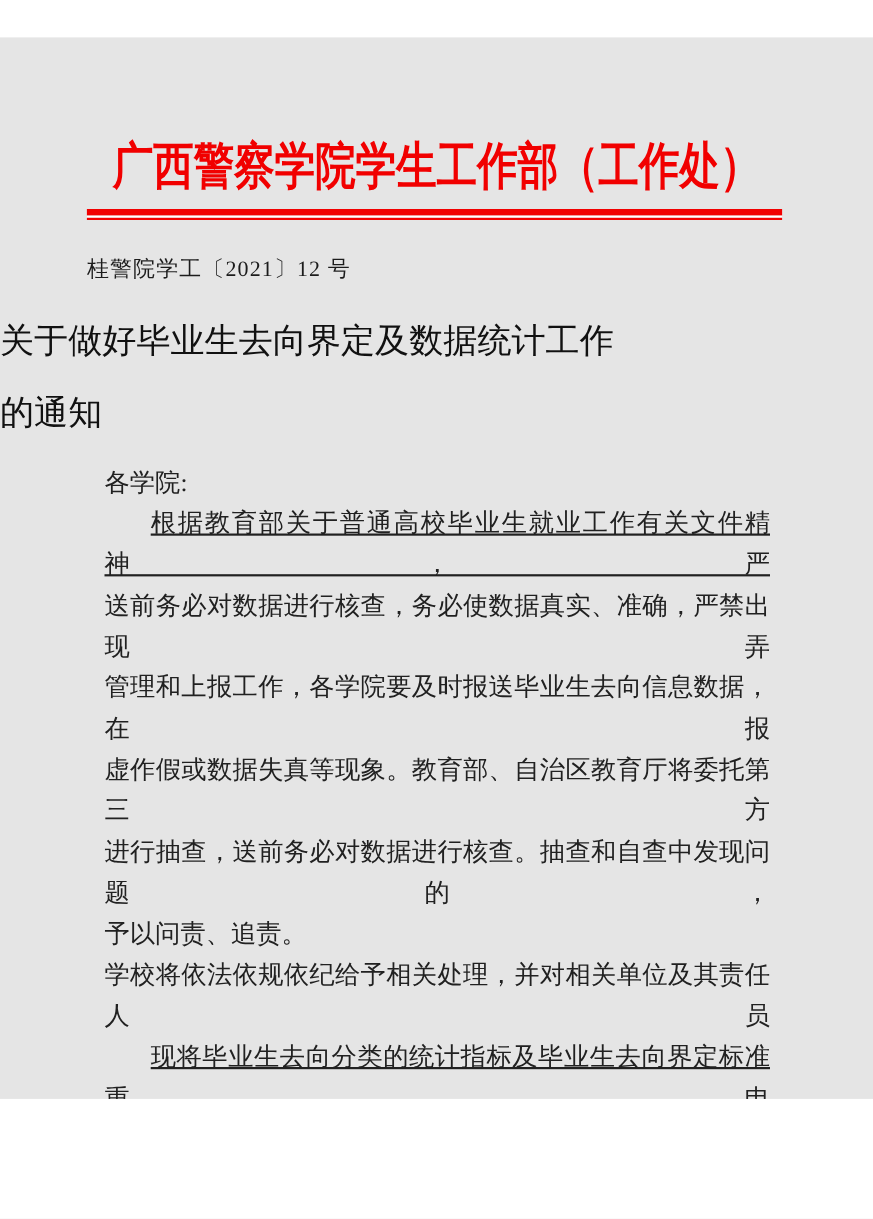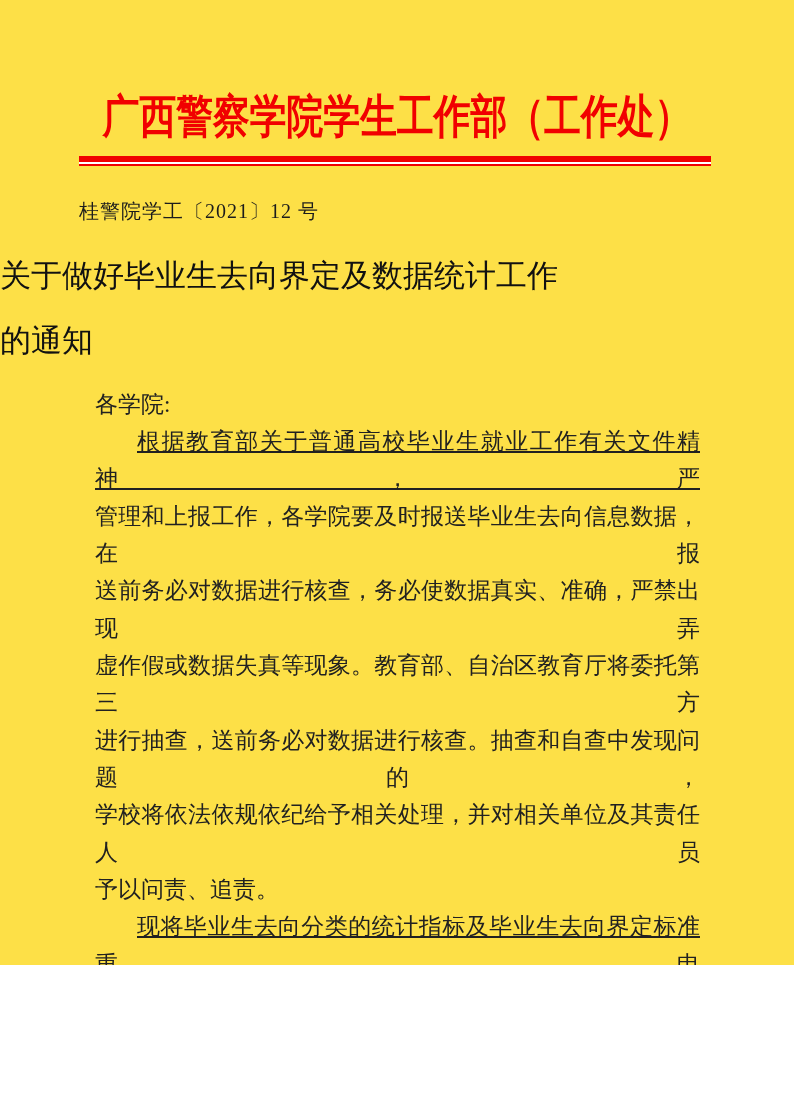--- a/index.html
+++ b/index.html
@@ -1,22 +1,23 @@
 <!DOCTYPE html>
 <html><head>
 <meta charset="utf-8">
 <style>
   html, body { margin: 0; padding: 0; background: #ffffff; }
   .page {
     position: relative;
     width: 794px;
     height: 965px;
-    background: #fde047;
+    background: #e5e5e5;
     overflow: hidden;
     font-family: "Liberation Serif", serif;
+    margin-top: 34px;
   }
   
   .org-title {
     position: absolute;
     top: 88px;
     left: 0;
     width: 794px;
     text-align: center;
     white-space: nowrap;
     color: #f10000;
@@ -129,26 +130,26 @@
 
   <div class="doc-title">
     <div>关于做好毕业生去向界定及数据统计工作</div>
     <div>的通知</div>
   </div>
 
   <div class="salutation">各学院:</div>
 
   <div class="body-text">
     <div class="line j indent">根据教育部关于普通高校毕业生就业工作有关文件精神，严</div>
+    <div class="line j">送前务必对数据进行核查，务必使数据真实、准确，严禁出现弄</div>
     <div class="line j">管理和上报工作，各学院要及时报送毕业生去向信息数据，在报</div>
-    <div class="line j">送前务必对数据进行核查，务必使数据真实、准确，严禁出现弄</div>
     <div class="line j">虚作假或数据失真等现象。教育部、自治区教育厅将委托第三方</div>
     <div class="line j">进行抽查，送前务必对数据进行核查。抽查和自查中发现问题的，</div>
+    <div class="line">予以问责、追责。</div>
     <div class="line j">学校将依法依规依纪给予相关处理，并对相关单位及其责任人员</div>
-    <div class="line">予以问责、追责。</div>
     <div class="line j indent">现将毕业生去向分类的统计指标及毕业生去向界定标准重申</div>
     <div class="line">如下:</div>
     <div class="line heading indent">一、毕业去向界定标准</div>
 
   </div>
 
   <div class="rule rule-bottom">
     <div class="bar thin"></div>
     <div class="bar gap"></div>
     <div class="bar thick"></div>

